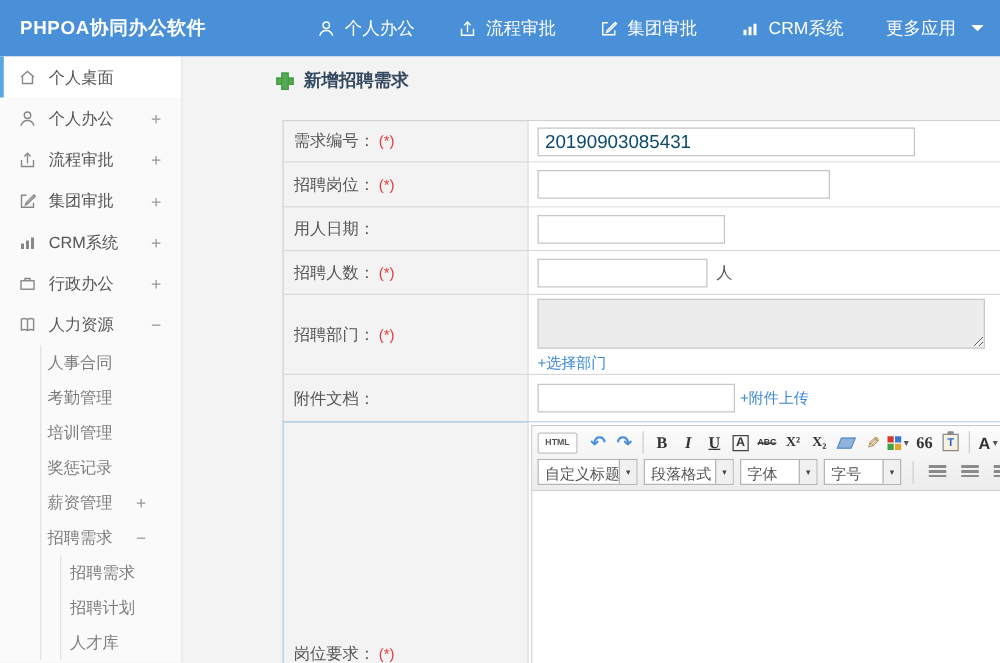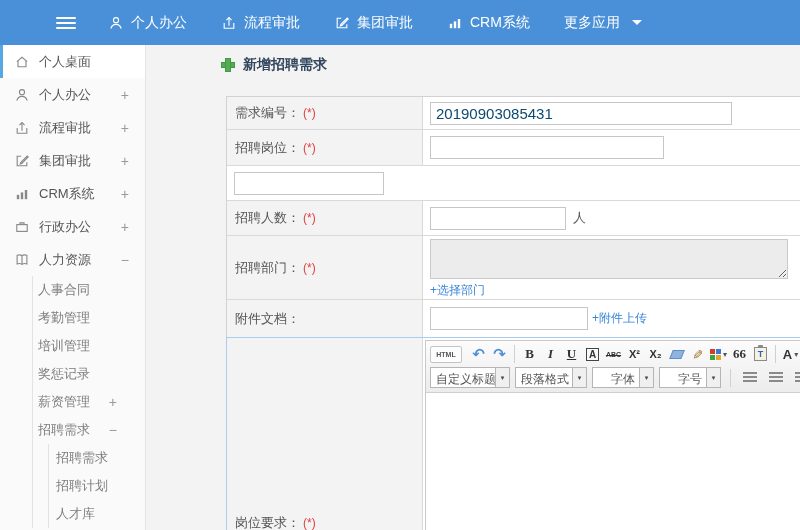--- a/index.html
+++ b/index.html
@@ -72,47 +72,48 @@
   .tb { min-width:21px; height:20px; display:flex; align-items:center; justify-content:center;
     font-size:13px; color:#333; cursor:pointer; border-radius:2px; }
   .tb.html { font-size:7px; width:32px; height:17px; border:1px solid #c4c4c4; background:#fdfdfd;
     color:#555; font-weight:bold; margin-right:6px; }
   .tb.blue { color:#4b8ed9; font-size:15px; font-weight:bold; }
   .tb.serif-bold { font-family:"Liberation Serif",serif; font-weight:bold; }
   .tb.serif-italic { font-family:"Liberation Serif",serif; font-style:italic; font-weight:bold; }
   .tb.underline { font-family:"Liberation Serif",serif; font-weight:bold; text-decoration:underline; }
   .tb.boxed span { border:1px solid #444; font-size:10px; line-height:11px; padding:0 2px; font-weight:bold; }
   .tb.strike { font-size:7px; font-weight:bold; text-decoration:line-through; }
-  .tb.plain { font-size:11px; font-weight:bold; font-family:Liberation Sans, sans-serif; }
+  .tb.plain { font-size:11px; font-weight:bold; font-family:Liberation Serif, serif; }
   .tsep { width:1px; height:18px; background:#d0d0d0; margin:0 4px; }
   .eraser-shape { width:12px; height:9px; background:#8fb3dd; border:1px solid #5b8fc9; transform:skewX(-22deg); }
   .brush-glyph { color:#a0722a; font-size:13px; transform:rotate(90deg); display:block; }
   .palette-grid { display:grid; grid-template-columns:5px 5px; grid-gap:1px; }
   .palette-grid i { width:5px; height:5px; display:block; }
   .pg1{background:#d23b2e}.pg2{background:#3b7ad2}.pg3{background:#3fa33f}.pg4{background:#e0a62e}
   .mini-caret { font-size:8px; color:#555; margin-left:2px; }
   .clip-shape { position:relative; width:13px; height:14px; border:1px solid #8a8a8a; background:#f6f2df;
     display:flex; align-items:center; justify-content:center; font-size:9px; font-weight:bold; color:#2a66c8; }
   .clip-shape::before { content:''; position:absolute; top:-3px; left:3px; width:5px; height:3px;
     background:#8a8a8a; border-radius:1px; }
   .tb.fontcolor { font-weight:bold; }
   .sel { display:flex; height:21px; border:1px solid #b5b5b5; background:#fff; margin-right:5px; cursor:pointer; }
-  .sel-txt { padding:3px 4px 0 5px; font-size:12px; color:#555; white-space:nowrap; overflow:hidden;text-align:right; }
+  .sel-txt { padding:3px 4px 0 5px; font-size:12px; color:#555; white-space:nowrap; overflow:hidden; }
   .sel-caret { width:14px; background:#f0f0f0; border-left:1px solid #b5b5b5;
     display:flex; align-items:center; justify-content:center; font-size:7px; color:#444; }
   .alg { width:23px; height:19px; display:flex; align-items:center; justify-content:center;
     margin-left:3px; cursor:pointer; }
   .alg i { display:block; width:14px; height:11px;
     background:repeating-linear-gradient(to bottom,#8a8a8a 0 2px,rgba(0,0,0,0) 2px 4px); }
   .editor-body { height:280px; background:#fff; }
 </style>
 </head>
 <body>
 
 <div class="header">
+  <div class="logo">PHPOA协同办公软件</div>
   <div class="hamb">
       <i></i>
       <i></i>
       <i></i>
     </div>
   <div class="topnav" id="topnav">
       <div class="nav-item">
         <span class="icon">
           <svg viewBox="0 0 20 20">
             <circle cx="10" cy="6.5" r="3.2"></circle>
@@ -285,20 +286,24 @@
       <div class="cell-l">
         <span>招聘岗位：</span>
         <span class="req">(*)</span>
       </div>
       <div class="cell-r">
         <input class="inp w234" style="">
       </div>
     </div>
 
     <div class="frow r3">
+      <div class="cell-l">
+        <span>用人日期：</span>
+        <span class="req"></span>
+      </div>
       <div class="cell-r">
         <input class="inp w150" style="">
       </div>
     </div>
 
     <div class="frow r4">
       <div class="cell-l">
         <span>招聘人数：</span>
         <span class="req">(*)</span>
       </div>

